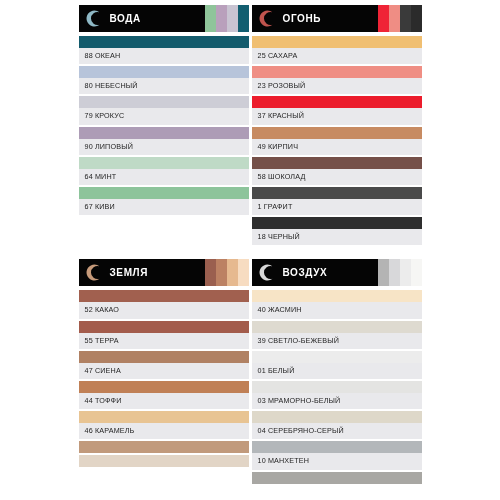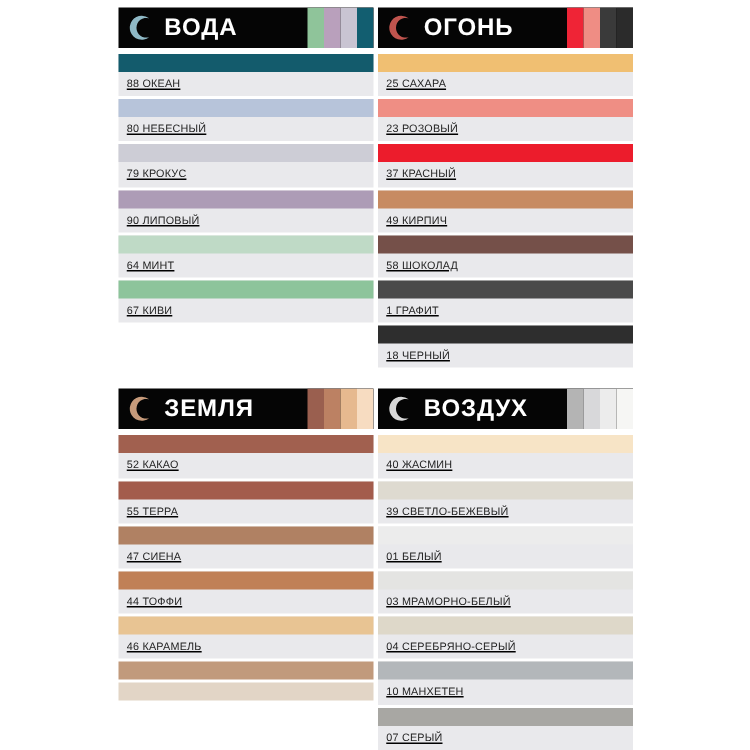--- a/index.html
+++ b/index.html
@@ -42,39 +42,38 @@
     height: 22px;
     margin-left: 5px;
     flex: 0 0 auto;
     display: flex;
     align-items: center;
     justify-content: center;
   }
   .hdr-title {
     flex: 1 1 auto;
     color: #ffffff;
-    font-size: 16px;
+    font-size: 10px;
     font-weight: bold;
     letter-spacing: 0.6px;
     padding-left: 4px;
     white-space: nowrap;
     overflow: hidden;
   }
   .hdr-chips {
     display: flex;
     height: 27px;
     flex: 0 0 auto;
   }
   .hdr-chip {
     width: 11px;
     height: 27px;
   }
   .rows {
     margin-top: 4px;
-    text-decoration: underline;
   }
   .swatch-row {
     margin-bottom: 2px;
     background: #e9e9ec;
   }
   .swatch-band {
     height: 12px;
     width: 100%;
   }
   .swatch-label {
@@ -259,18 +258,17 @@
           <div class="swatch-row">
             <div class="swatch-band" style="background: rgb(222, 216, 201);"></div>
             <div class="swatch-label">04 СЕРЕБРЯНО-СЕРЫЙ</div>
           </div>
           <div class="swatch-row">
             <div class="swatch-band" style="background: rgb(179, 183, 186);"></div>
             <div class="swatch-label">10 МАНХЕТЕН</div>
           </div>
           <div class="swatch-row">
             <div class="swatch-band" style="background: rgb(168, 167, 163);"></div>
-            <div class="swatch-label">07 СЕРЫЙ</div>
           </div>
         </div>
       </div>
     </div>
 </div>
 
 </body></html>

